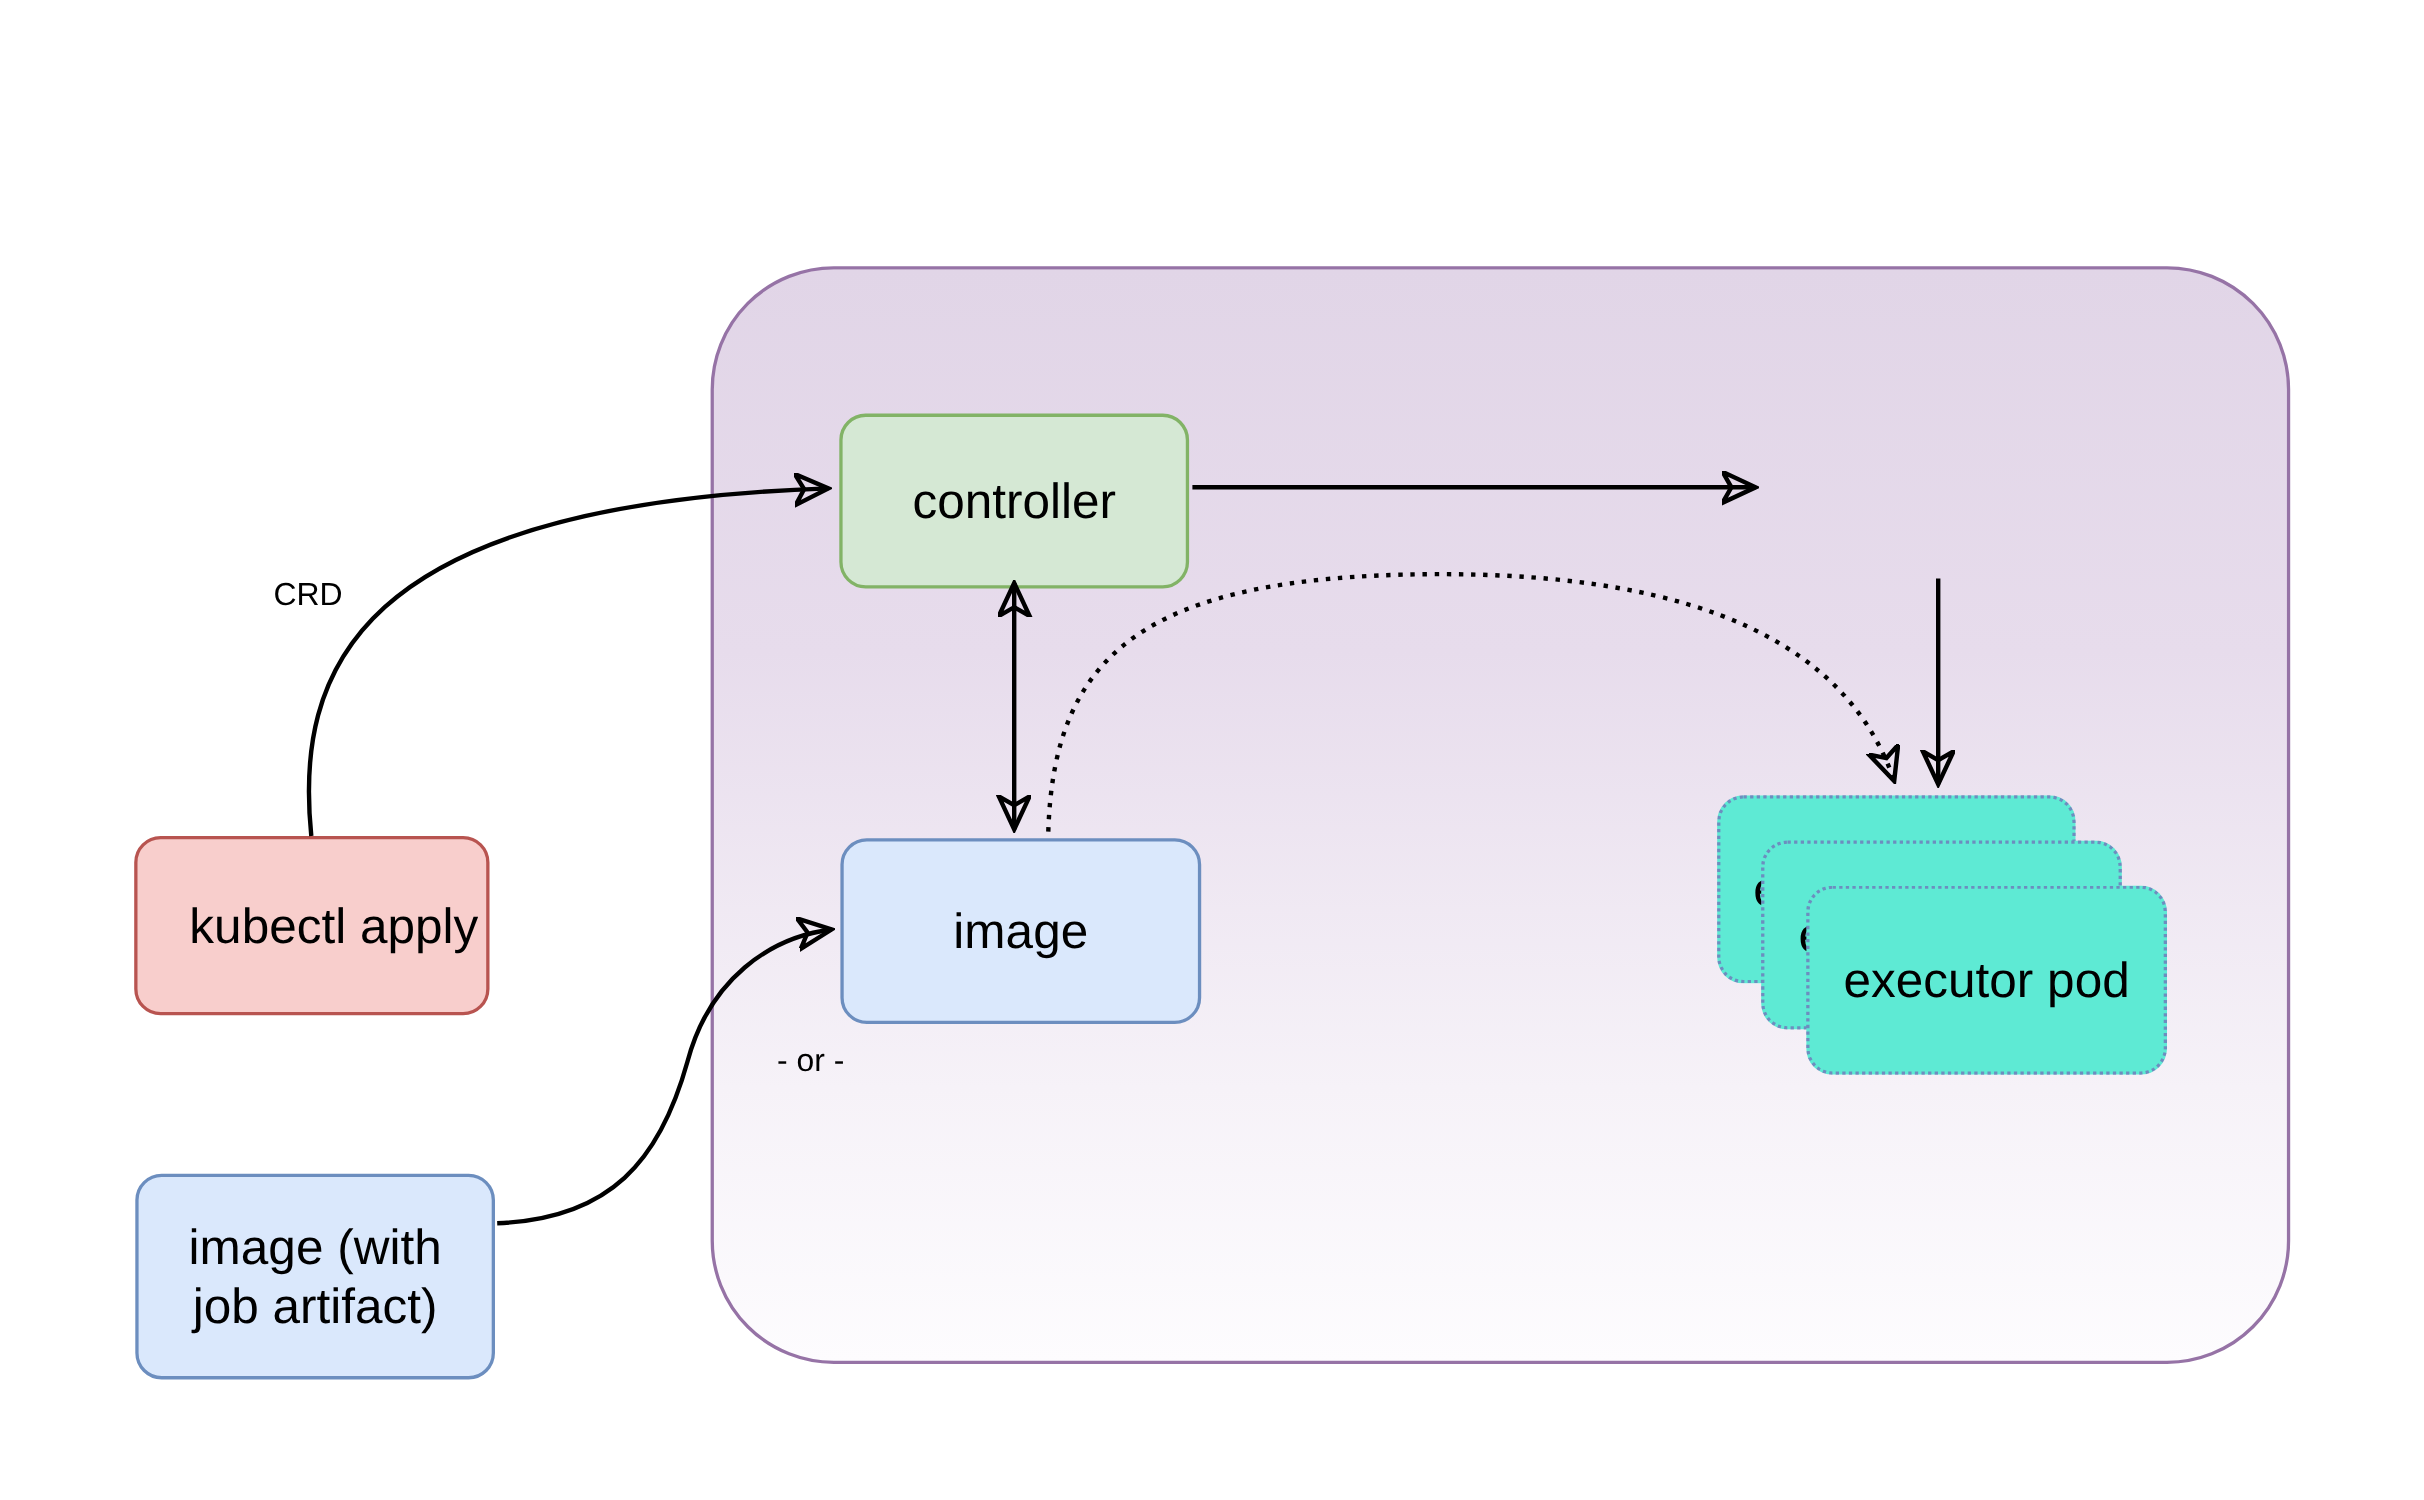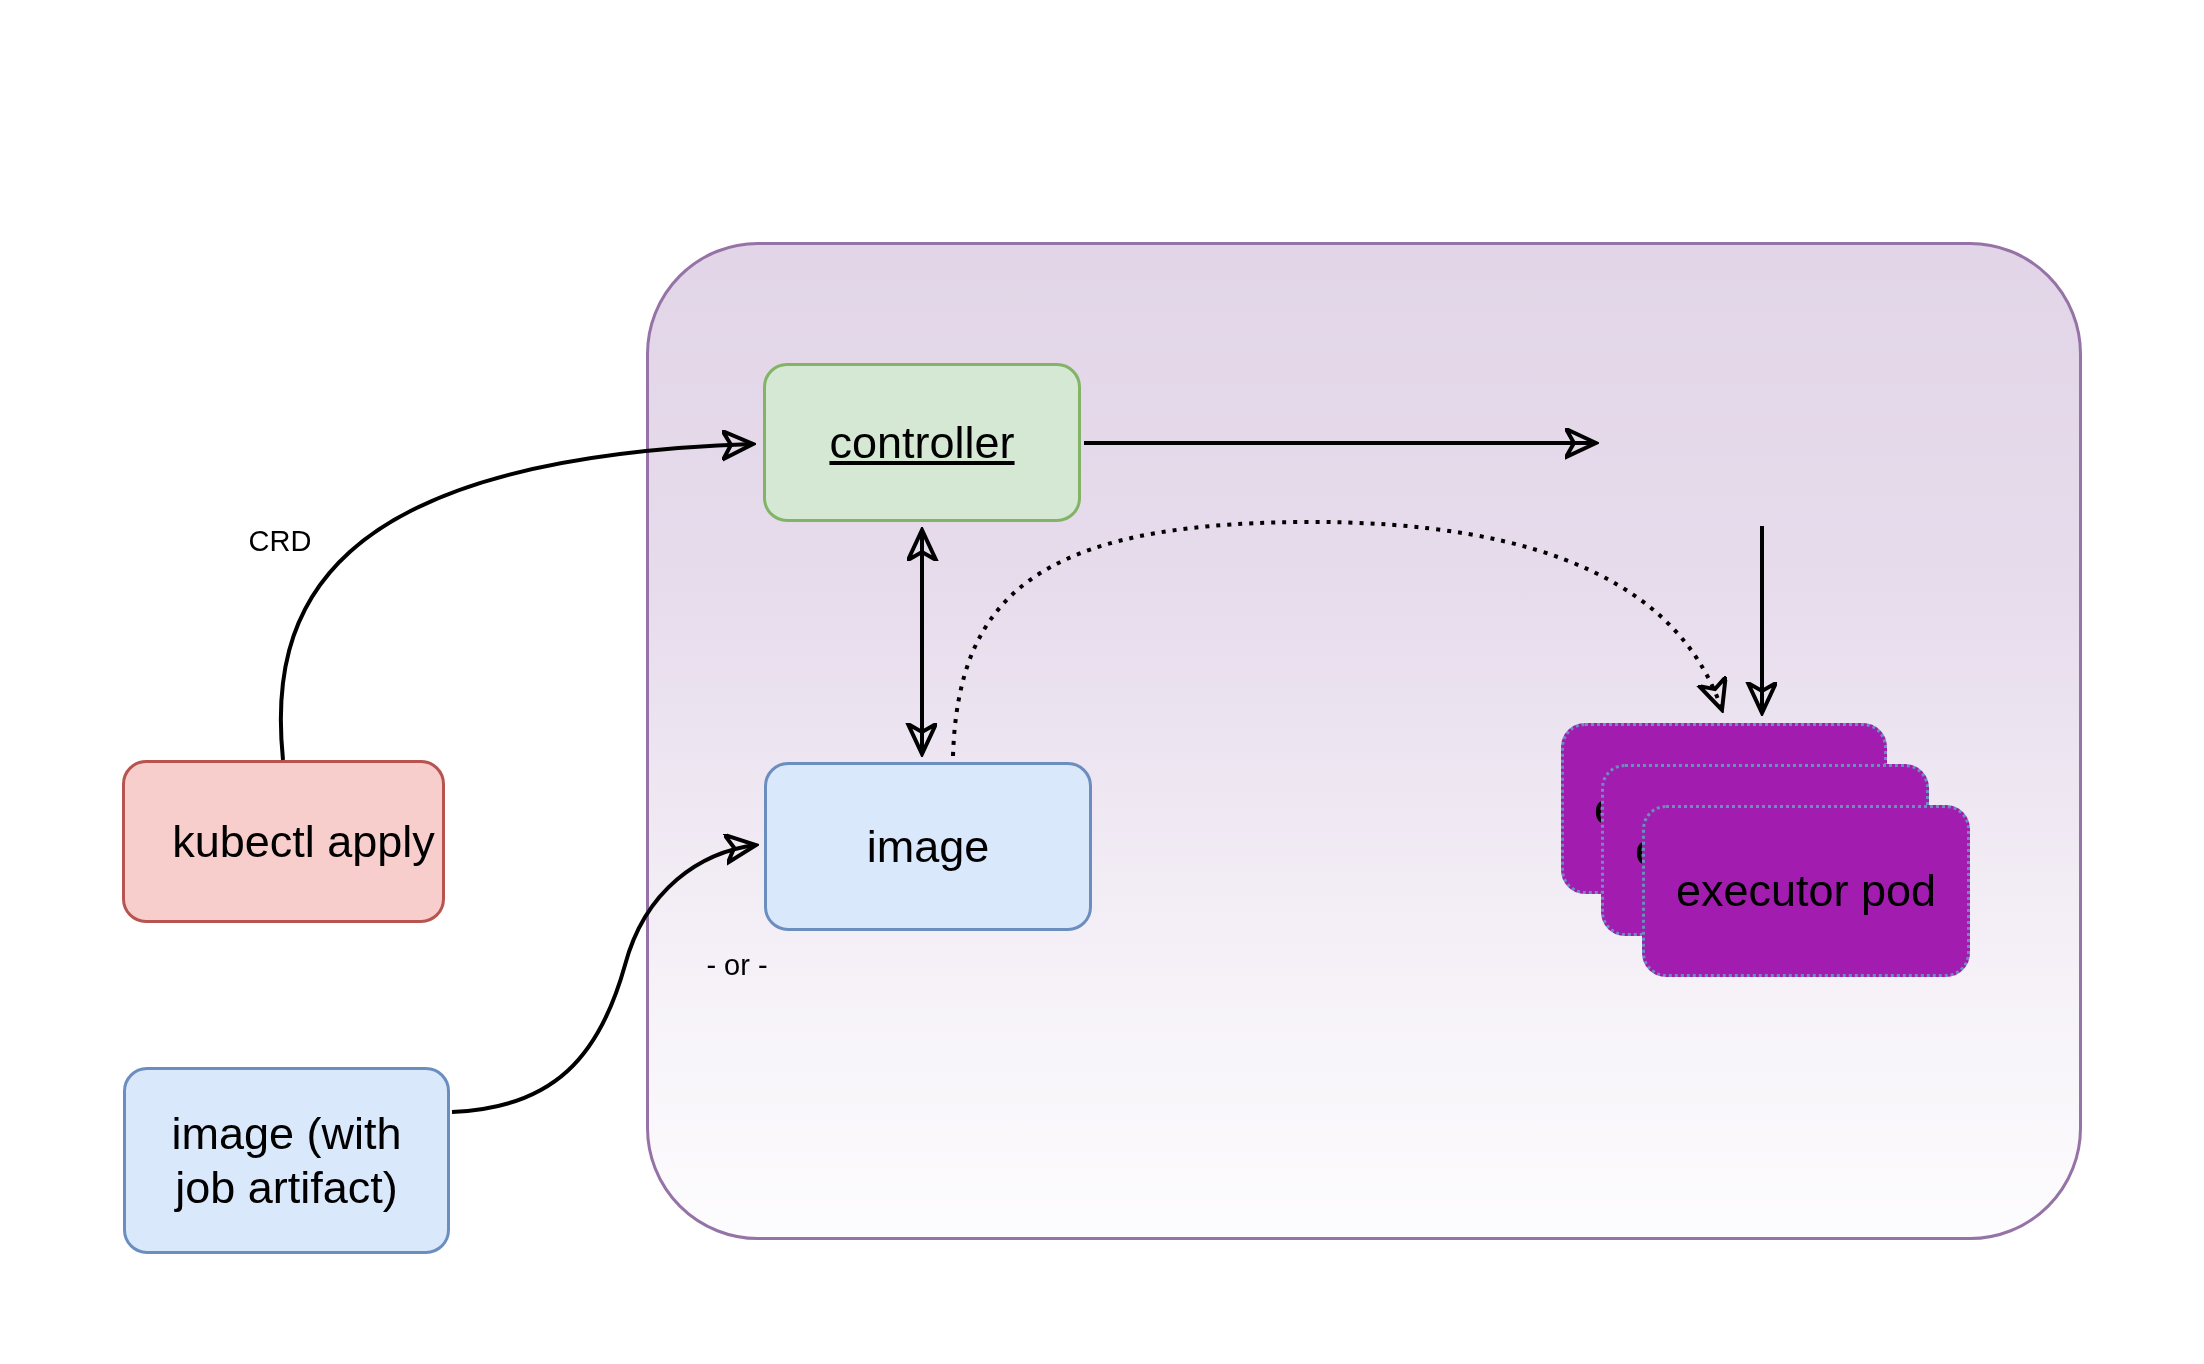--- a/index.html
+++ b/index.html
@@ -50,21 +50,21 @@
     font-size: 45px;
     line-height: 1.2;
     text-align: center;
     white-space: pre-line;
     z-index: 3;
   }
   .node.green { background: #d5e8d4; border-color: #82b366; }
   .node.blue  { background: #dae8fc; border-color: #6c8ebf; }
   .node.red   { background: #f8cecc; border-color: #b85450; padding-left: 40px; }
   .node.executor {
-    background: #a21caf;
+    background: #5eead4;
     border: 3px dotted #6c8ebf;
   }
   .floating-label {
     position: absolute;
     display: flex;
     align-items: center;
     justify-content: center;
     font-size: 29px;
     z-index: 2;
   }
@@ -101,21 +101,21 @@
       </marker>
     </defs>
     <path d="M 283 760 C 268 612, 320 458, 753 444" marker-end="url(#ah)"></path>
     <path d="M 1084 443 L 1596 443" marker-end="url(#ah)"></path>
     <path d="M 922 530 L 922 754" marker-start="url(#ah)" marker-end="url(#ah)"></path>
     <path d="M 1762 526 L 1762 713" marker-end="url(#ah)"></path>
     <path class="dotted" d="M 953 756 C 958 595, 1040 524, 1300 522 C 1555 520, 1682 592, 1722 710" marker-end="url(#ah)"></path>
     <path d="M 452 1112 C 555 1108, 600 1055, 625 965 C 645 890, 700 852, 756 845" marker-end="url(#ah)"></path>
   </svg>
 
-  <div class="node green" style="left:763px; top:363px; width:318px; height:159px;text-decoration:underline;">controller</div>
+  <div class="node green" style="left:763px; top:376px; width:318px; height:159px;">controller</div>
 
 
   <div class="node blue" style="left:764px; top:762px; width:328px; height:169px; z-index:3;">image</div>
 
 
   <div class="node executor" style="left:1561px; top:723px; width:326px; height:171px; z-index:3;">executor pod</div>
 
   <div class="node executor" style="left:1601px; top:764px; width:328px; height:172px; z-index:4;">executor pod</div>
 
   <div class="node executor" style="left:1642px; top:805px; width:328px; height:172px; z-index:5;">executor pod</div>

